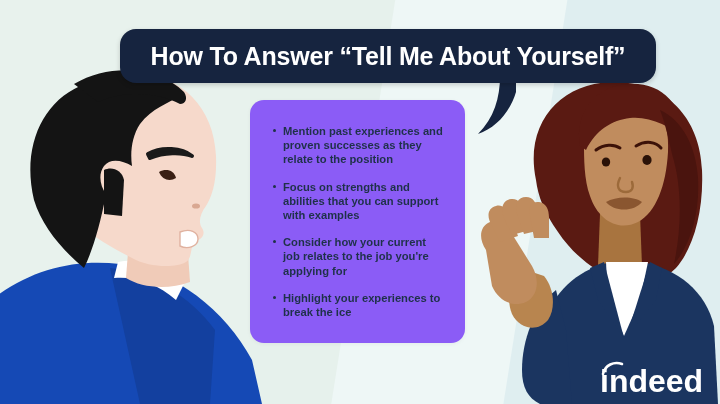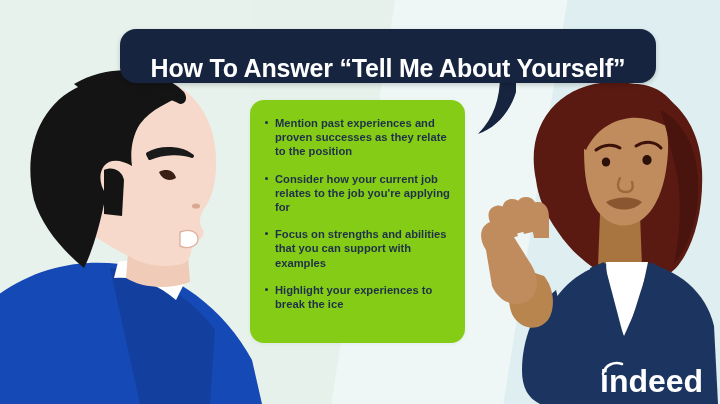--- a/index.html
+++ b/index.html
@@ -48,21 +48,21 @@
   
   #title-banner {
     position: absolute;
     left: 120px;
     top: 29px;
     width: 536px;
     height: 54px;
     background: #16243f;
     border-radius: 16px;
     display: flex;
-    align-items: flex-end;
+    align-items: center;
     justify-content: center;
     box-shadow: 0 2px 5px rgba(0,0,0,0.18);
     z-index: 40;
   }
   #title-banner .title-text {
     color: #ffffff;
     font-size: 25px;
     font-weight: bold;
     letter-spacing: -0.2px;
     white-space: nowrap;
@@ -79,25 +79,25 @@
     z-index: 39;
   }
 
   
   #bullet-card {
     position: absolute;
     left: 250px;
     top: 100px;
     width: 215px;
     height: 243px;
-    background: #84cc16;
+    background: #8b5cf6;
     border-radius: 14px;
     z-index: 35;
     box-shadow: 0 1px 4px rgba(0,0,0,0.05);
-    padding: 0;
+    padding: 8px;
     box-sizing: border-box;
   }
   #bullet-list {
     list-style: none;
     margin: 0;
     padding: 16px 12px 10px 14px;
   }
   #bullet-list li {
     position: relative;
     color: #1f3149;
@@ -232,22 +232,22 @@
     </g>
   </svg>
 
   <svg id="bubble-tail" width="60" height="66" viewBox="0 0 60 66">
     <path d="M 0 0 L 30 0 C 30 22 24 42 8 58 C 26 52 40 36 46 16 L 46 0 Z" fill="#16243f"></path>
   </svg>
 
   <div id="bullet-card">
     <ul id="bullet-list">
       <li>Mention past experiences and proven successes as they relate to the position</li>
+      <li>Focus on strengths and abilities that you can support with examples</li>
       <li>Consider how your current job relates to the job you're applying for</li>
-      <li>Focus on strengths and abilities that you can support with examples</li>
       <li>Highlight your experiences to break the ice</li>
     </ul>
   </div>
 
   <div id="title-banner">
     <span class="title-text">How To Answer “Tell Me About Yourself”</span>
   </div>
 
   <svg id="indeed-logo" width="106" height="38" viewBox="0 0 106 38">
 

